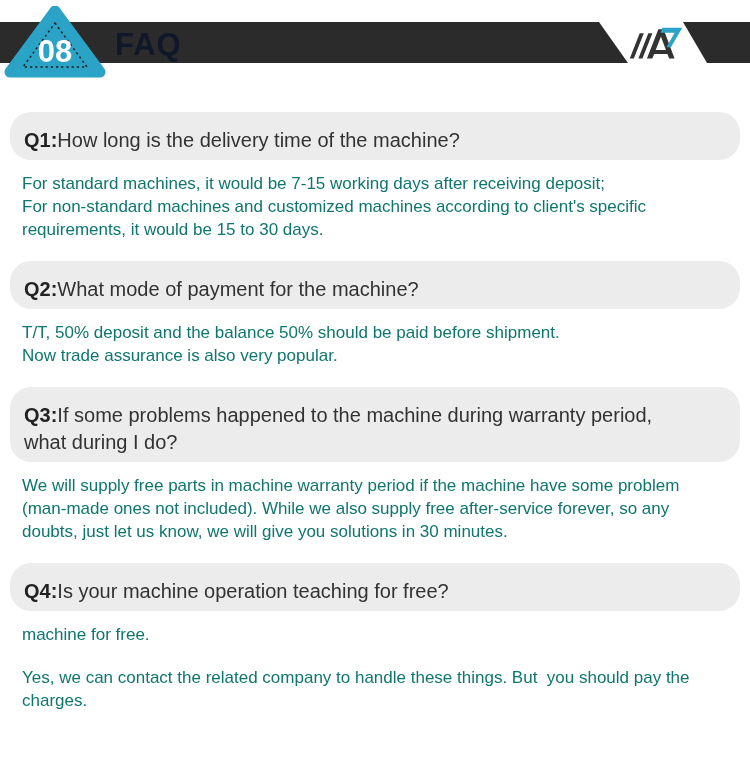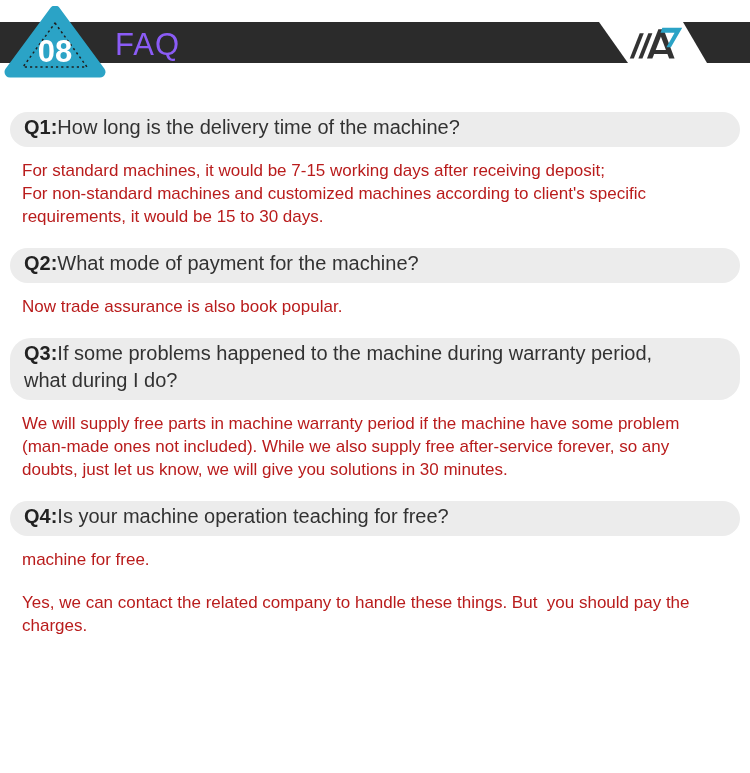--- a/index.html
+++ b/index.html
@@ -19,41 +19,41 @@
     background: #2b2b2b;
     clip-path: polygon(0 0, calc(100% - 29px) 0, 100% 100%, 0 100%);
   }
   .header-bar-right {
     position: absolute; left: 683px; top: 22px; width: 67px; height: 41px;
     background: #2b2b2b;
     clip-path: polygon(0 0, 100% 0, 100% 100%, 24px 100%);
   }
   .page-title {
     position: absolute; left: 115px; top: 27px;
-    font-size: 31px; font-weight: normal; color: #8b5cf6; letter-spacing: 1px;
+    font-size: 31px; font-weight: bold; color: #0f172a; letter-spacing: 1px;
   }
   .badge-svg { position: absolute; left: 3px; top: 6px; }
   .badge-num {
     font-family: "Liberation Sans", "DejaVu Sans", sans-serif;
     font-weight: bold; font-size: 31px; fill: #ffffff;
   }
   .logo-svg { position: absolute; left: 628px; top: 25px; }
 
   
   .faq-item { margin: 20px 10px 0 10px; }
   .faq-item.first { margin-top: 22px; }
   .q-pill {
     background: #ececec;
     border-radius: 21px;
-    padding: 2px 14px 6px 14px;
+    padding: 15px 14px 6px 14px;
     font-size: 20px; line-height: 27px; color: #323232;
   }
   .q-label { font-weight: bold; color: #222; white-space: pre-wrap; }
   .q-text  { white-space: pre-wrap; }
-  .answer { margin: 12px 12px 0 12px; font-size: 17px; line-height: 23px; color: #b91c1c; }
+  .answer { margin: 12px 12px 0 12px; font-size: 17px; line-height: 23px; color: #0f766e; }
   .answer-line { white-space: pre-wrap; }
 </style>
 </head>
 <body>
 
 <div class="page">
 
   <div class="header">
     <div class="header-bar"></div>
     <div class="header-bar-right"></div>
@@ -85,21 +85,22 @@
       <div class="answer-line">For non-standard machines and customized machines according to client's specific</div>
       <div class="answer-line">requirements, it would be 15 to 30 days.</div>
     </div>
   </div>
 
   <div class="faq-item">
     <div class="q-pill">
       <span class="q-label">Q2:</span><span class="q-text">What mode of payment for the machine?</span>
     </div>
     <div class="answer">
-      <div class="answer-line">Now trade assurance is also book popular.</div>
+      <div class="answer-line">T/T, 50% deposit and the balance 50% should be paid before shipment.</div>
+      <div class="answer-line">Now trade assurance is also very popular.</div>
     </div>
   </div>
 
   <div class="faq-item">
     <div class="q-pill">
       <div><span class="q-label">Q3:</span><span class="q-text">If some problems happened to the machine during warranty period,</span></div>
       <div class="q-text">what during I do?</div>
     </div>
     <div class="answer">
       <div class="answer-line">We will supply free parts in machine warranty period if the machine have some problem</div>

